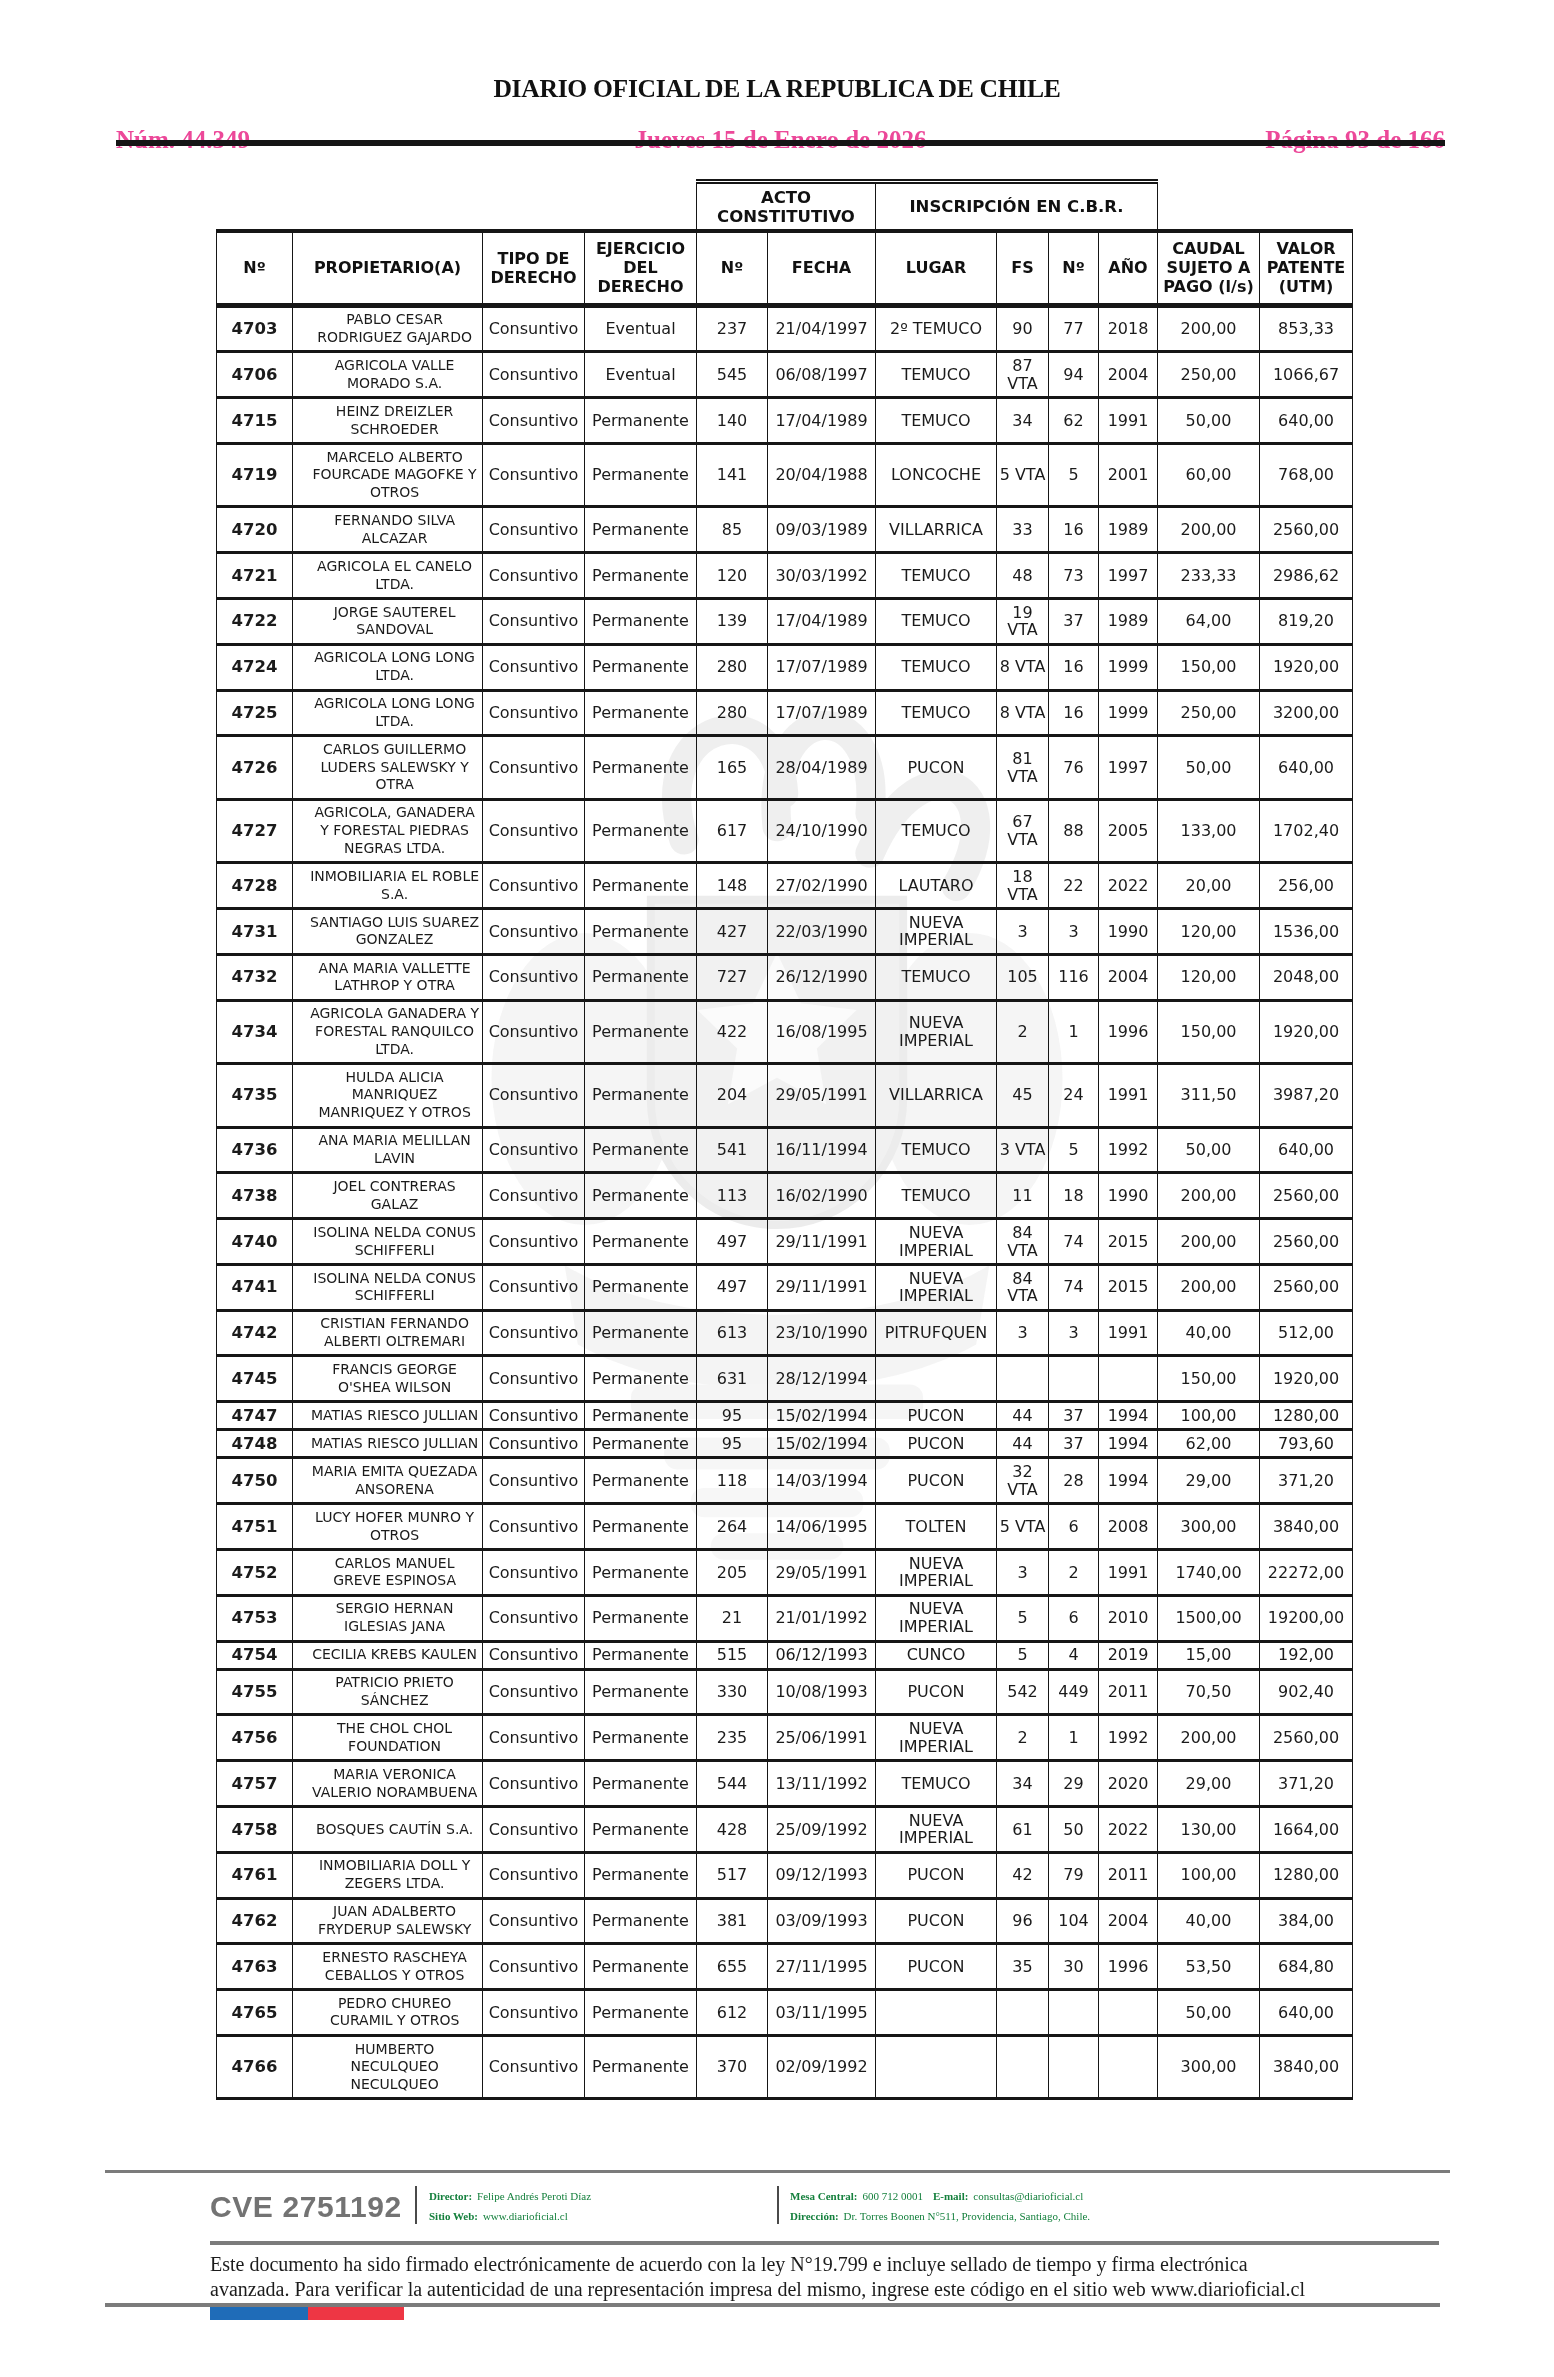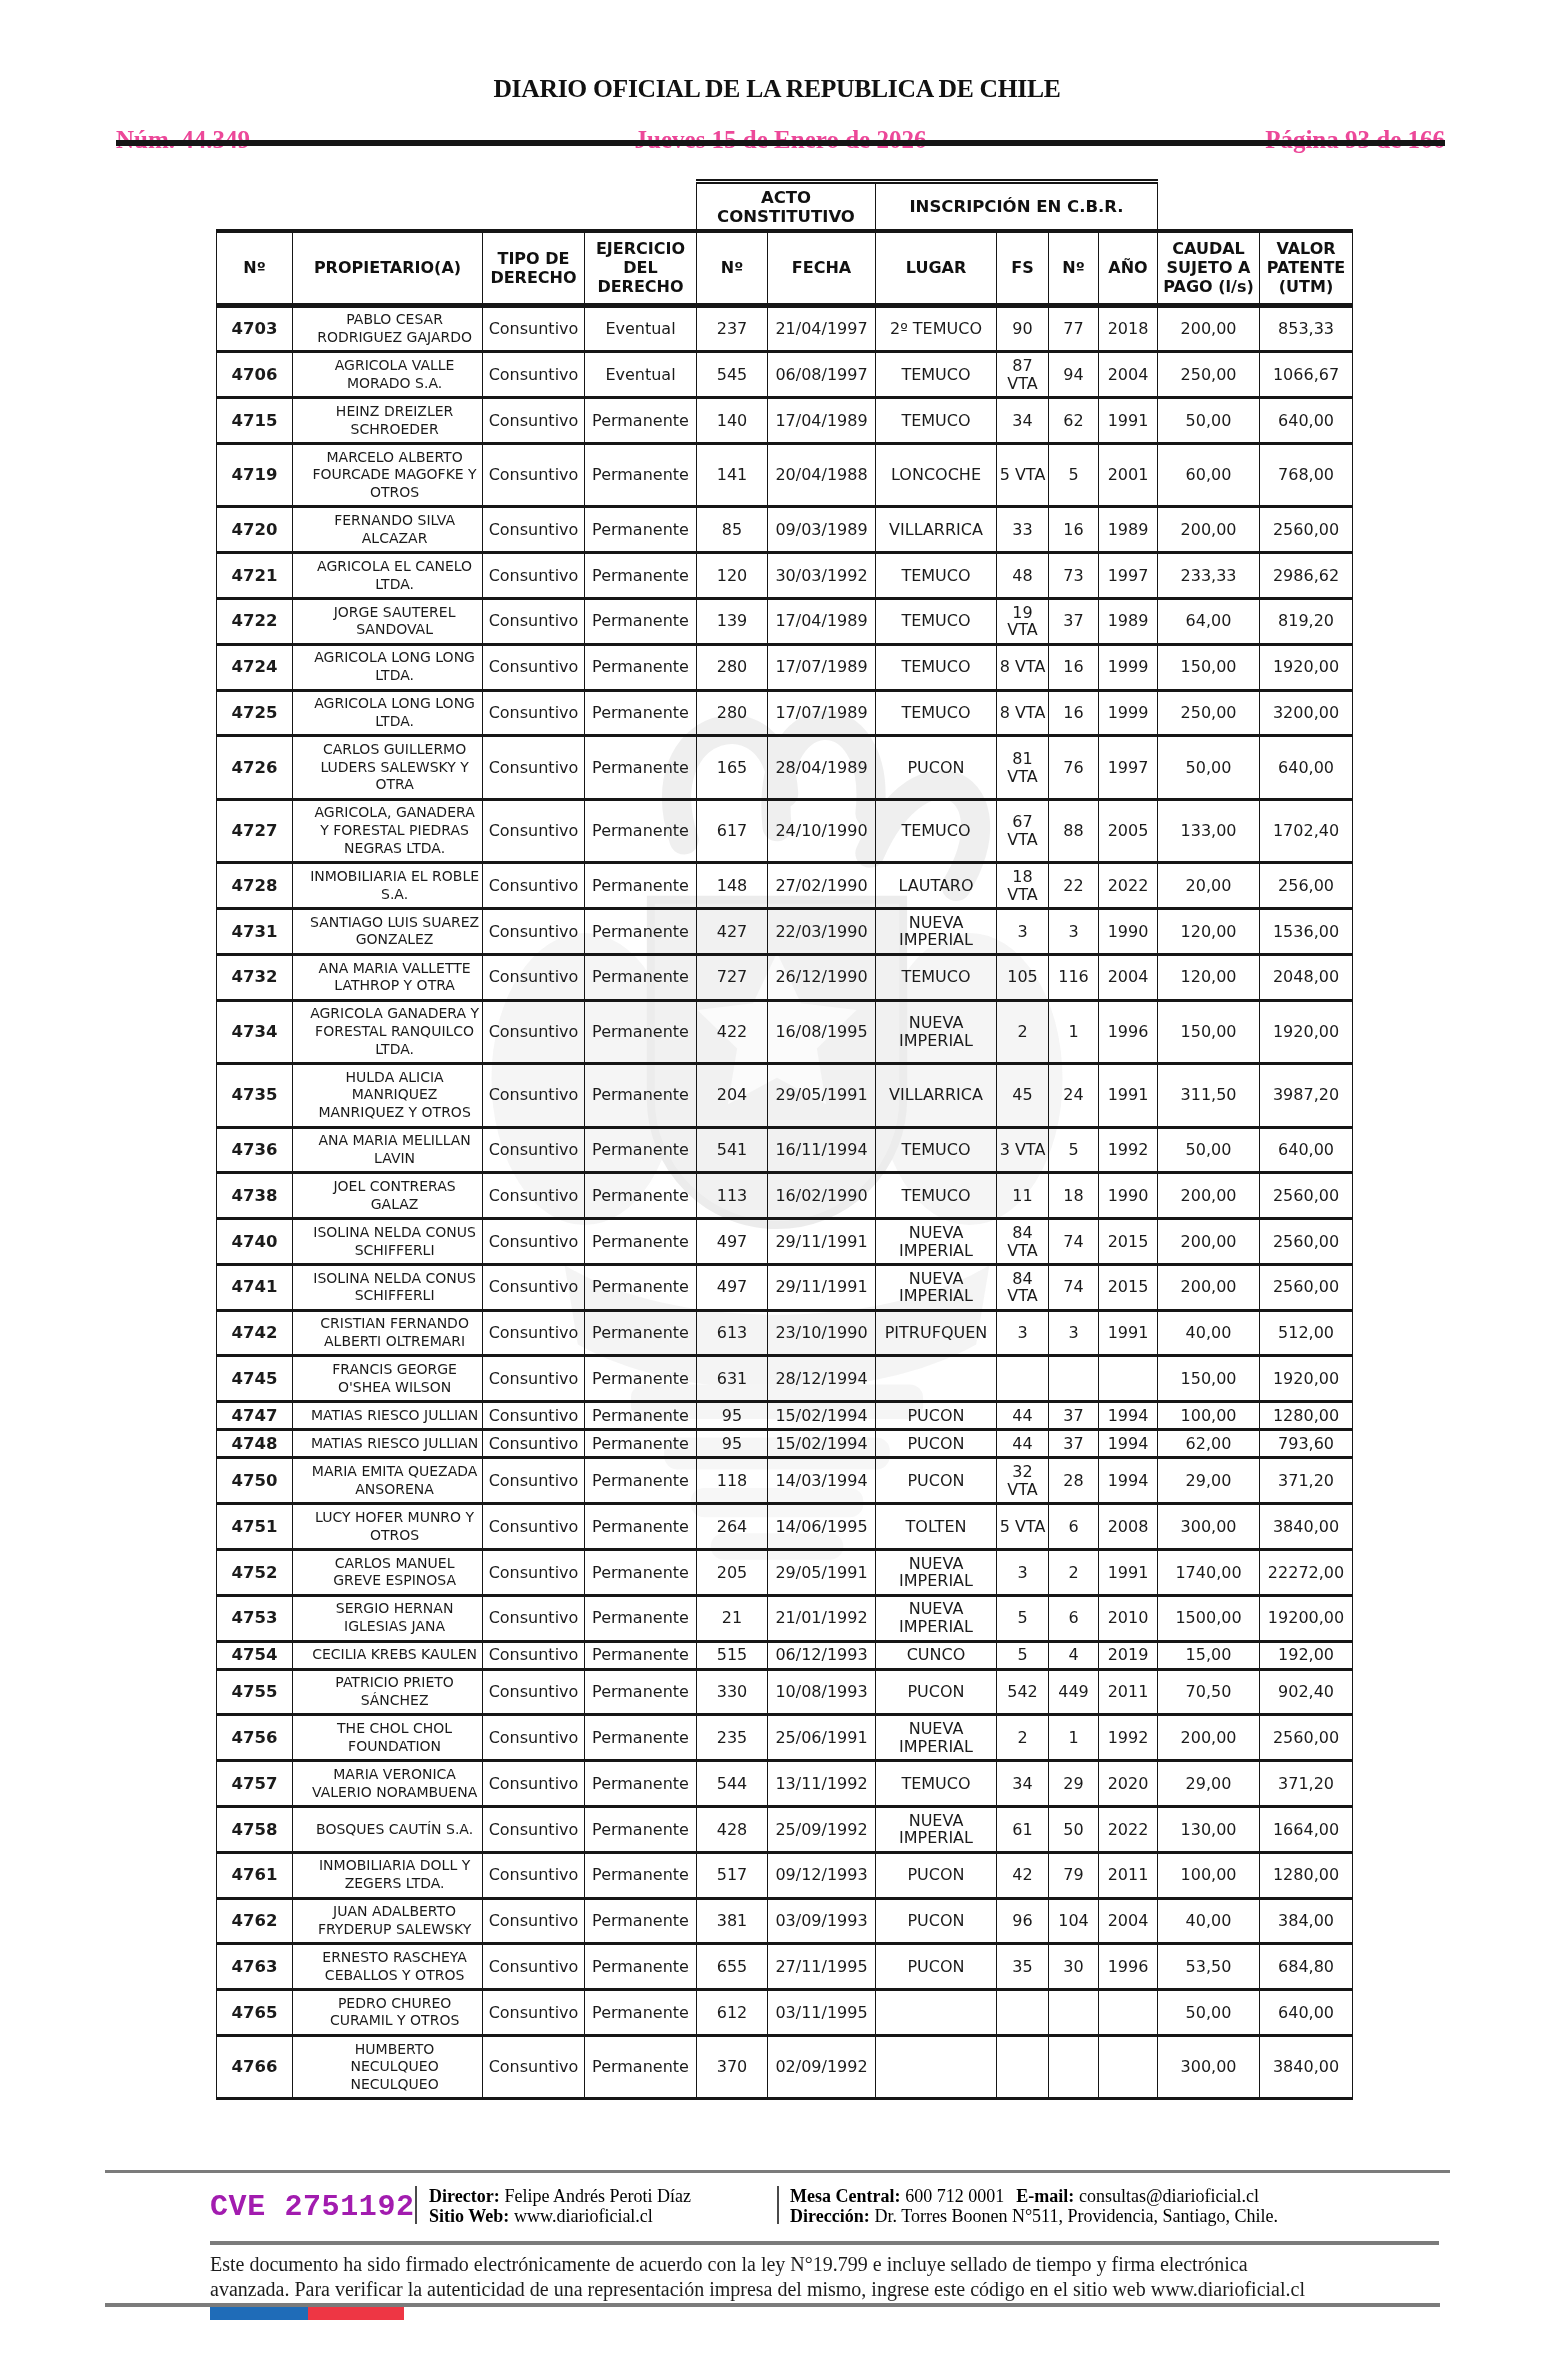--- a/index.html
+++ b/index.html
@@ -28,26 +28,26 @@
   tbody td{border:1.8px solid #161616;border-top:3px solid #161616;
            font-size:16px;line-height:17.7px;padding:3.7px 1.8px;color:#1b1b1b;}
   tbody tr:last-child td{border-bottom:3.7px solid #161616;}
   tbody td.c-num{font-weight:bold;font-size:16.5px;}
   tbody td.c-propietario{font-size:14px;line-height:17.7px;padding-left:16px;}
   
   .rule-gray{position:absolute;background:#7b7b7b;height:3.7px;}
   .rule-top{left:105px;top:2170px;width:1345px;height:3px;}
   .rule-mid{left:210px;top:2241px;width:1229px;}
   .rule-bot{left:105px;top:2303px;width:1335px;}
-  .cve{position:absolute;left:210px;top:2190px;font-family:Liberation Mono, monospace;
-       font-weight:bold;font-size:30px;color:#a21caf;letter-spacing:0.6px;}
+  .cve{position:absolute;left:210px;top:2190px;font-family:Liberation Sans, sans-serif;
+       font-weight:bold;font-size:30px;color:#737373;letter-spacing:0.6px;}
   .vdiv{position:absolute;top:2186px;width:1.8px;height:38px;background:#4a4a4a;}
   .vdiv1{left:415px;} .vdiv2{left:777px;}
-  .fblock{position:absolute;top:2186px;font-family:"Liberation Serif",serif;font-size:18px;
-          line-height:20px;color:#000000;white-space:nowrap;}
+  .fblock{position:absolute;top:2186px;font-family:"Liberation Serif",serif;font-size:11px;
+          line-height:20px;color:#15803d;white-space:nowrap;}
   .fblock b{font-weight:bold;margin-right:4.9px;}
   .fb-director{left:429px;} .fb-mesa{left:790px;}
   .disclaimer{position:absolute;left:210px;top:2252px;width:1238px;
               font-family:"Liberation Serif",serif;font-size:20px;line-height:25px;color:#1c1c1c;}
   .flagbar{position:absolute;left:210px;top:2307px;height:12.8px;display:flex;z-index:2;}
   .flag-blue{width:98px;height:12.8px;}
   .flag-red{width:96px;height:12.8px;}
 </style>
 </head>
 <body>

